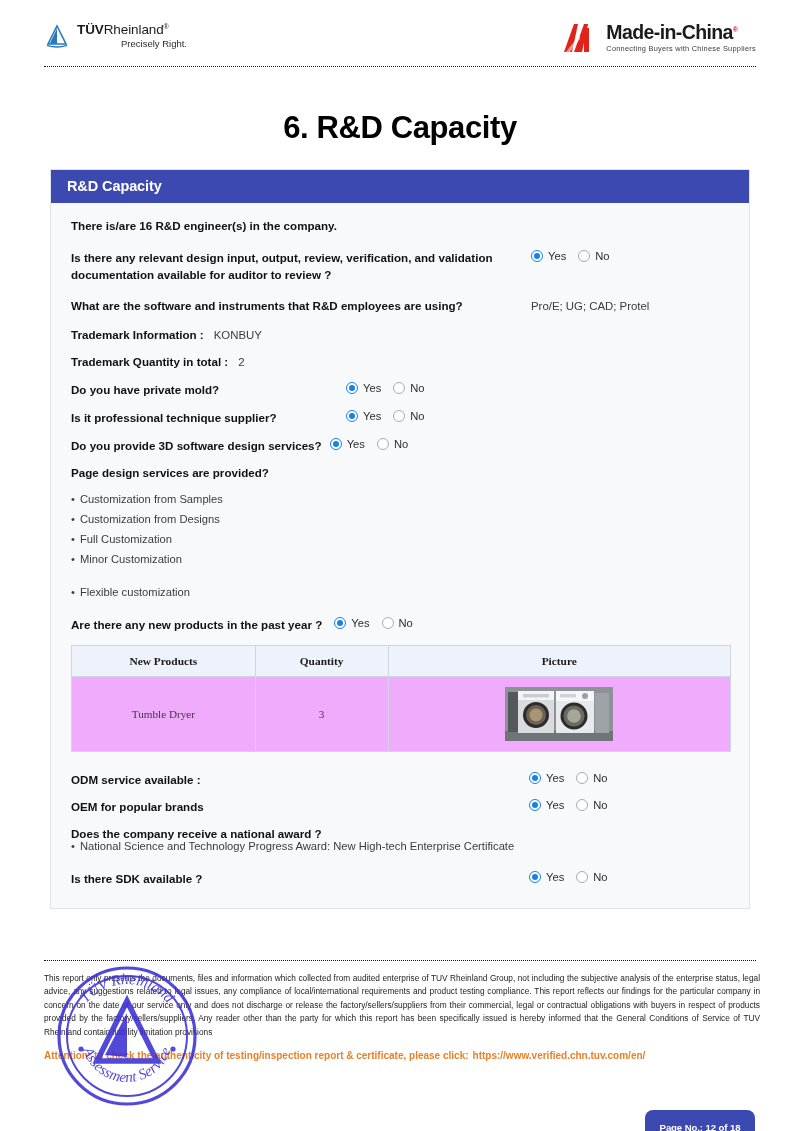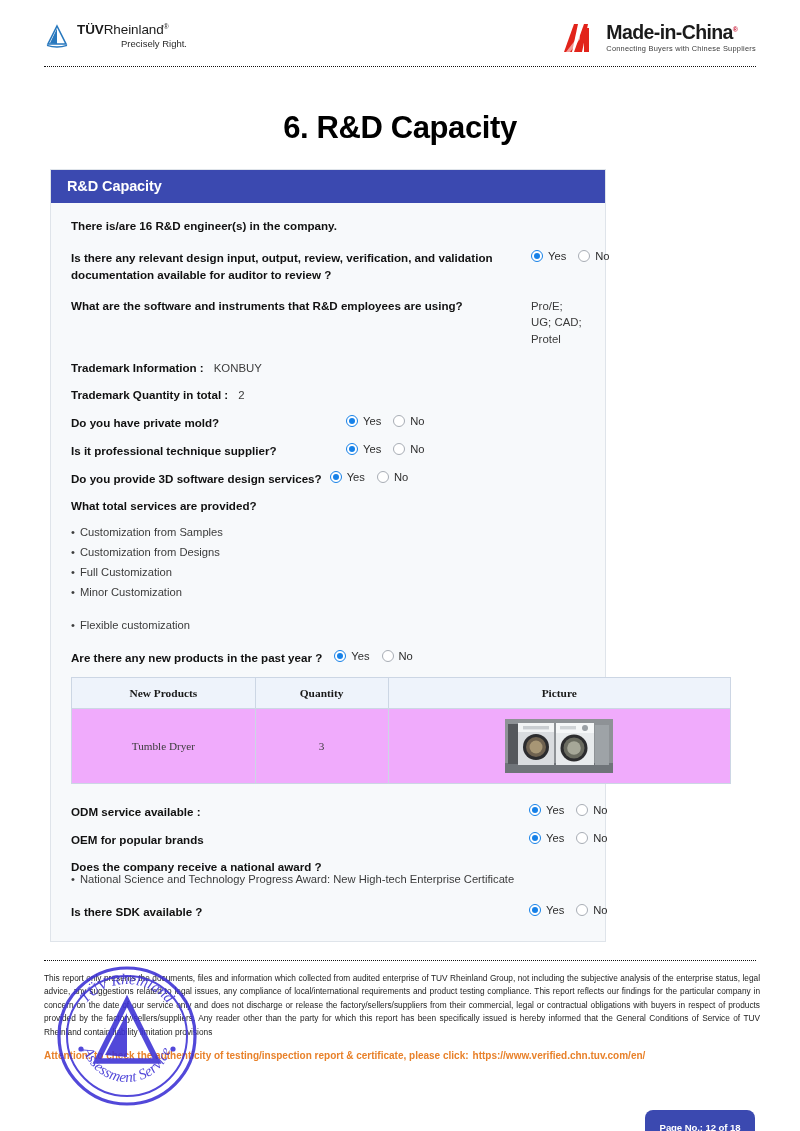--- a/index.html
+++ b/index.html
@@ -64,21 +64,21 @@
     font-size: 31px;
     font-weight: bold;
     color: #000;
     letter-spacing: -0.4px;
   }
 
   
   .panel {
     position: absolute;
     top: 169px; left: 50px;
-    width: 556px;
+    width: 700px;
     border: 1px solid #dfe4ea;
     background: #f7f9fb;
   }
   .panel-head {
     background: #3b49b0;
     color: #fff;
     font-size: 14.5px;
     font-weight: bold;
     padding: 8px 16px 9px 16px;
     letter-spacing: -0.1px;
@@ -353,21 +353,21 @@
           <span class="dot on"></span>
           <span class="radio-label">Yes</span>
         </label>
         <label class="radio">
           <span class="dot off"></span>
           <span class="radio-label">No</span>
         </label>
       </div>
     </div>
 
-    <div class="standalone">What total services are provided?</div>
+    <div class="standalone">Page design services are provided?</div>
 
     <div class="bullets">
       <span class="bullet">Customization from Samples</span>
       <span class="bullet">Customization from Designs</span>
       <span class="bullet">Full Customization</span>
       <span class="bullet">Minor Customization</span>
     </div>
     <div class="bullets bullets-block">
       <span class="bullet">Flexible customization</span>
     </div>

